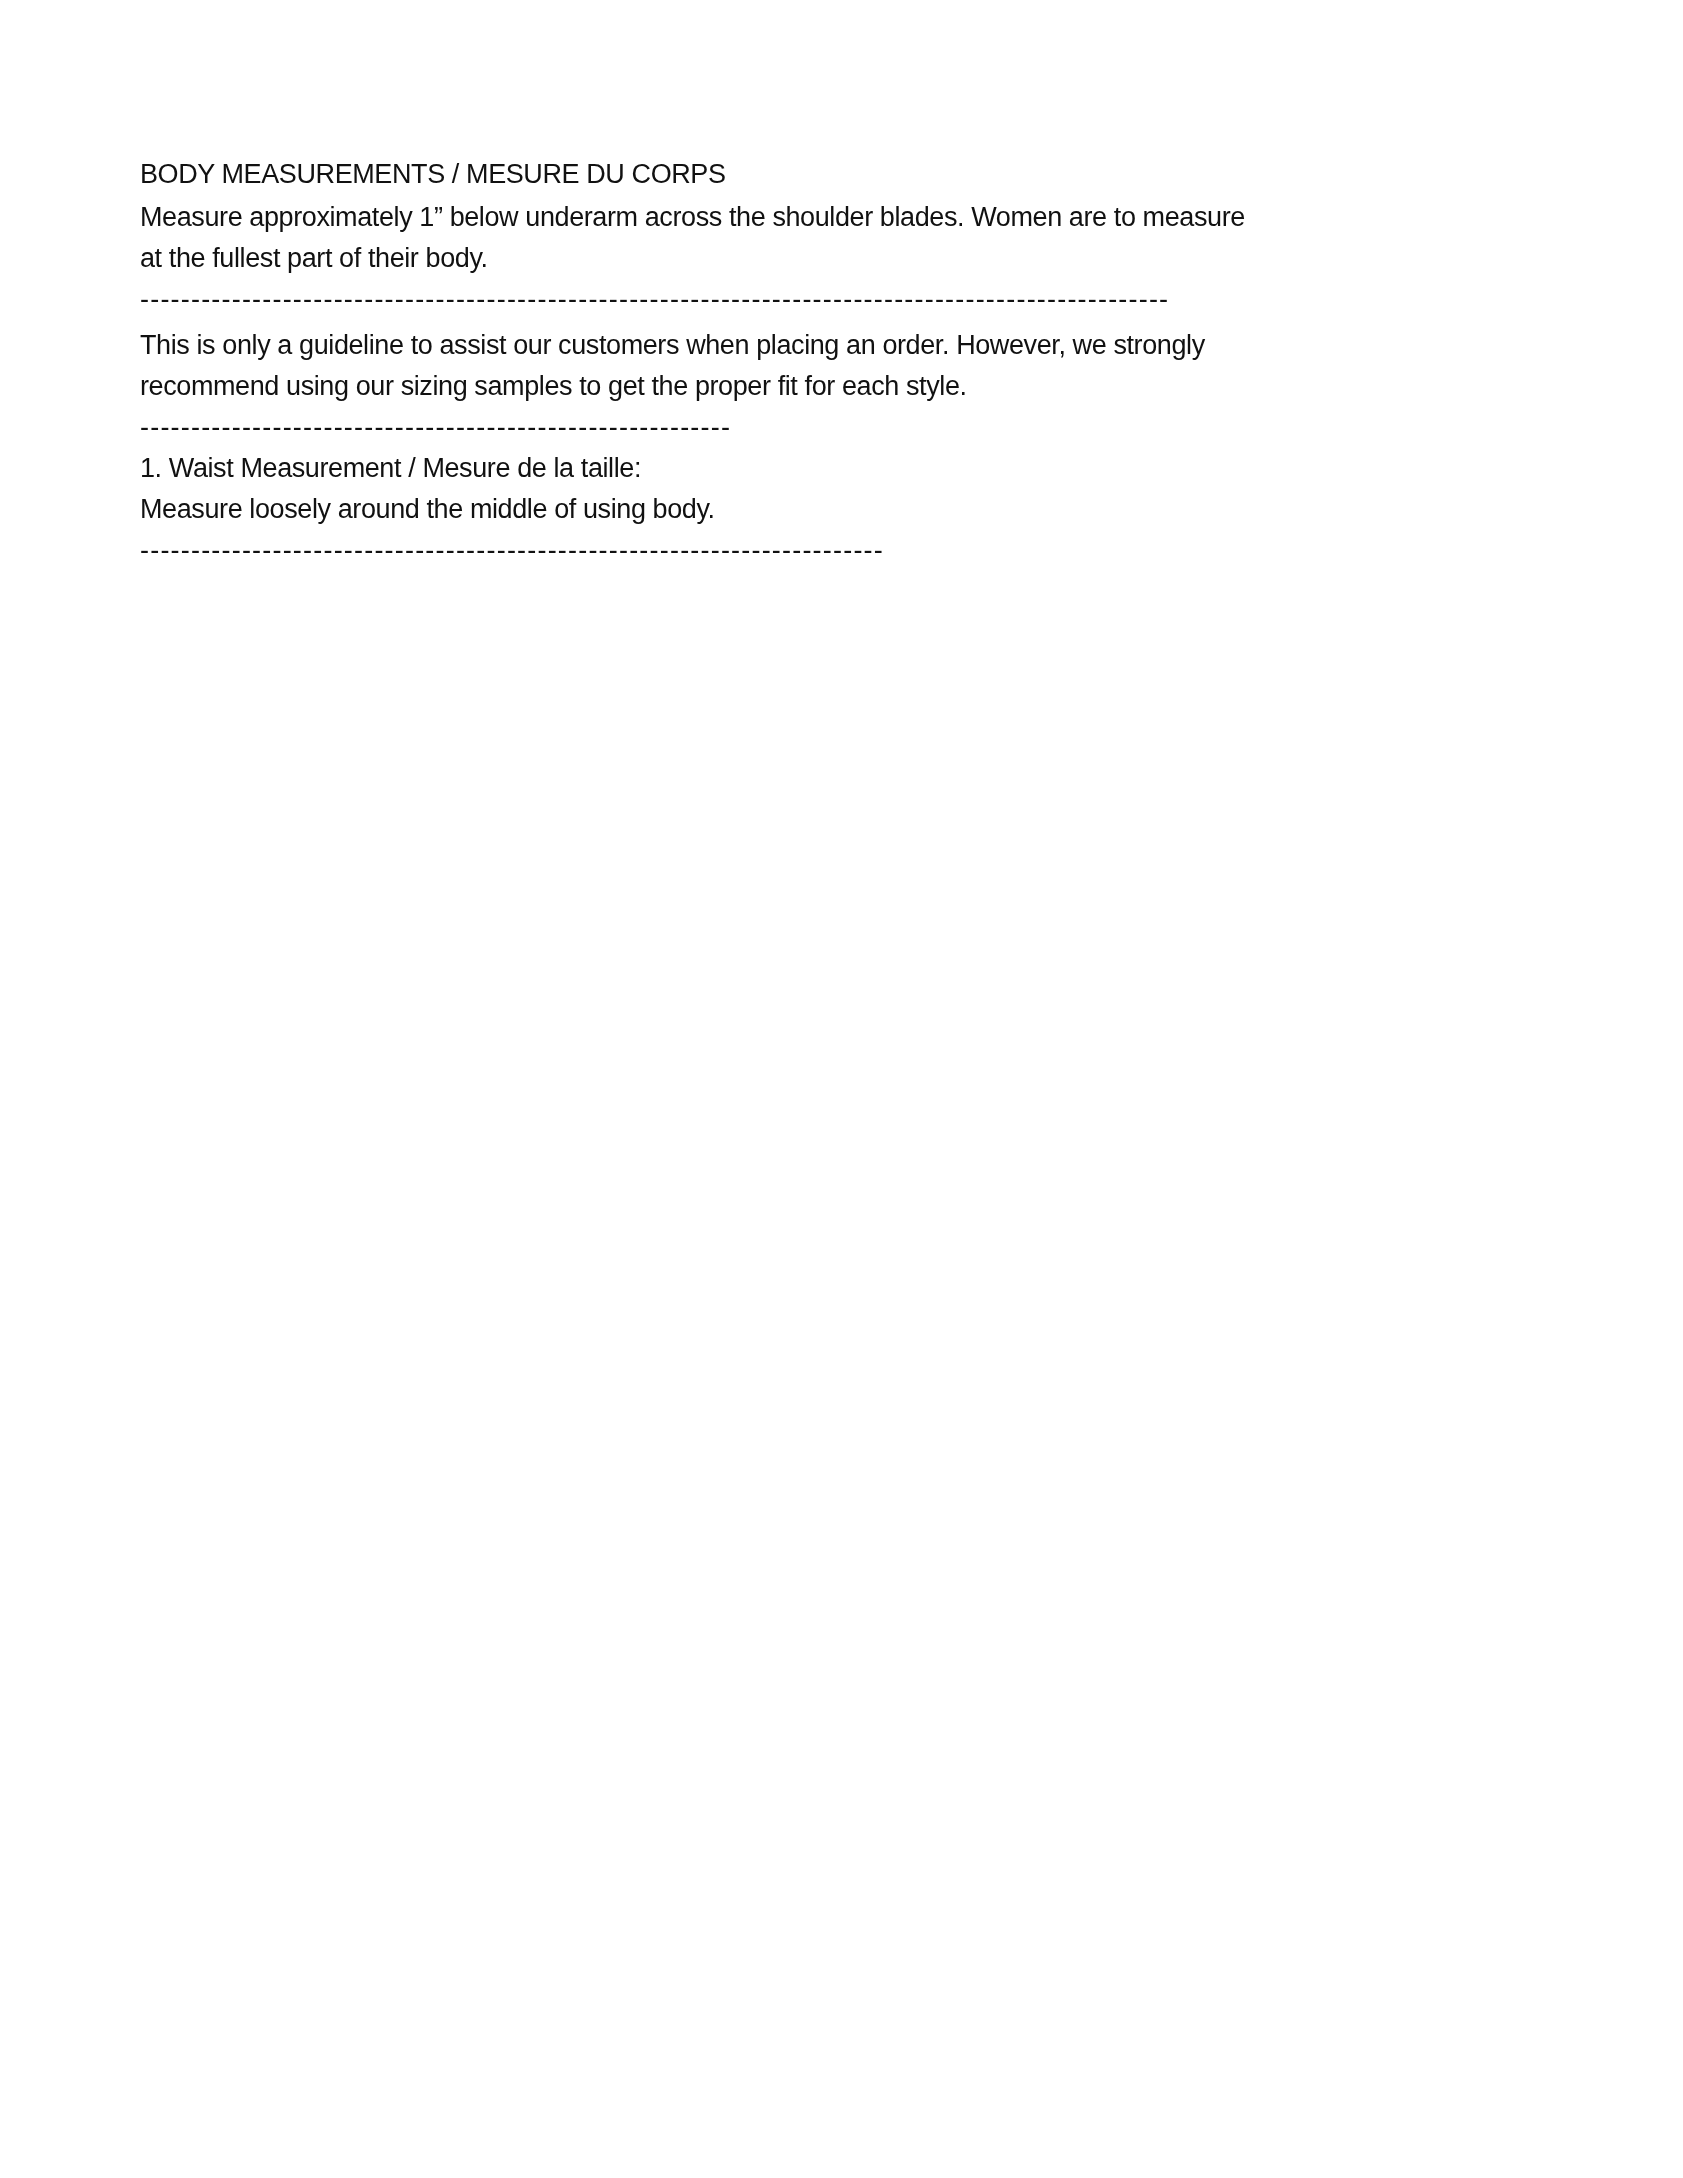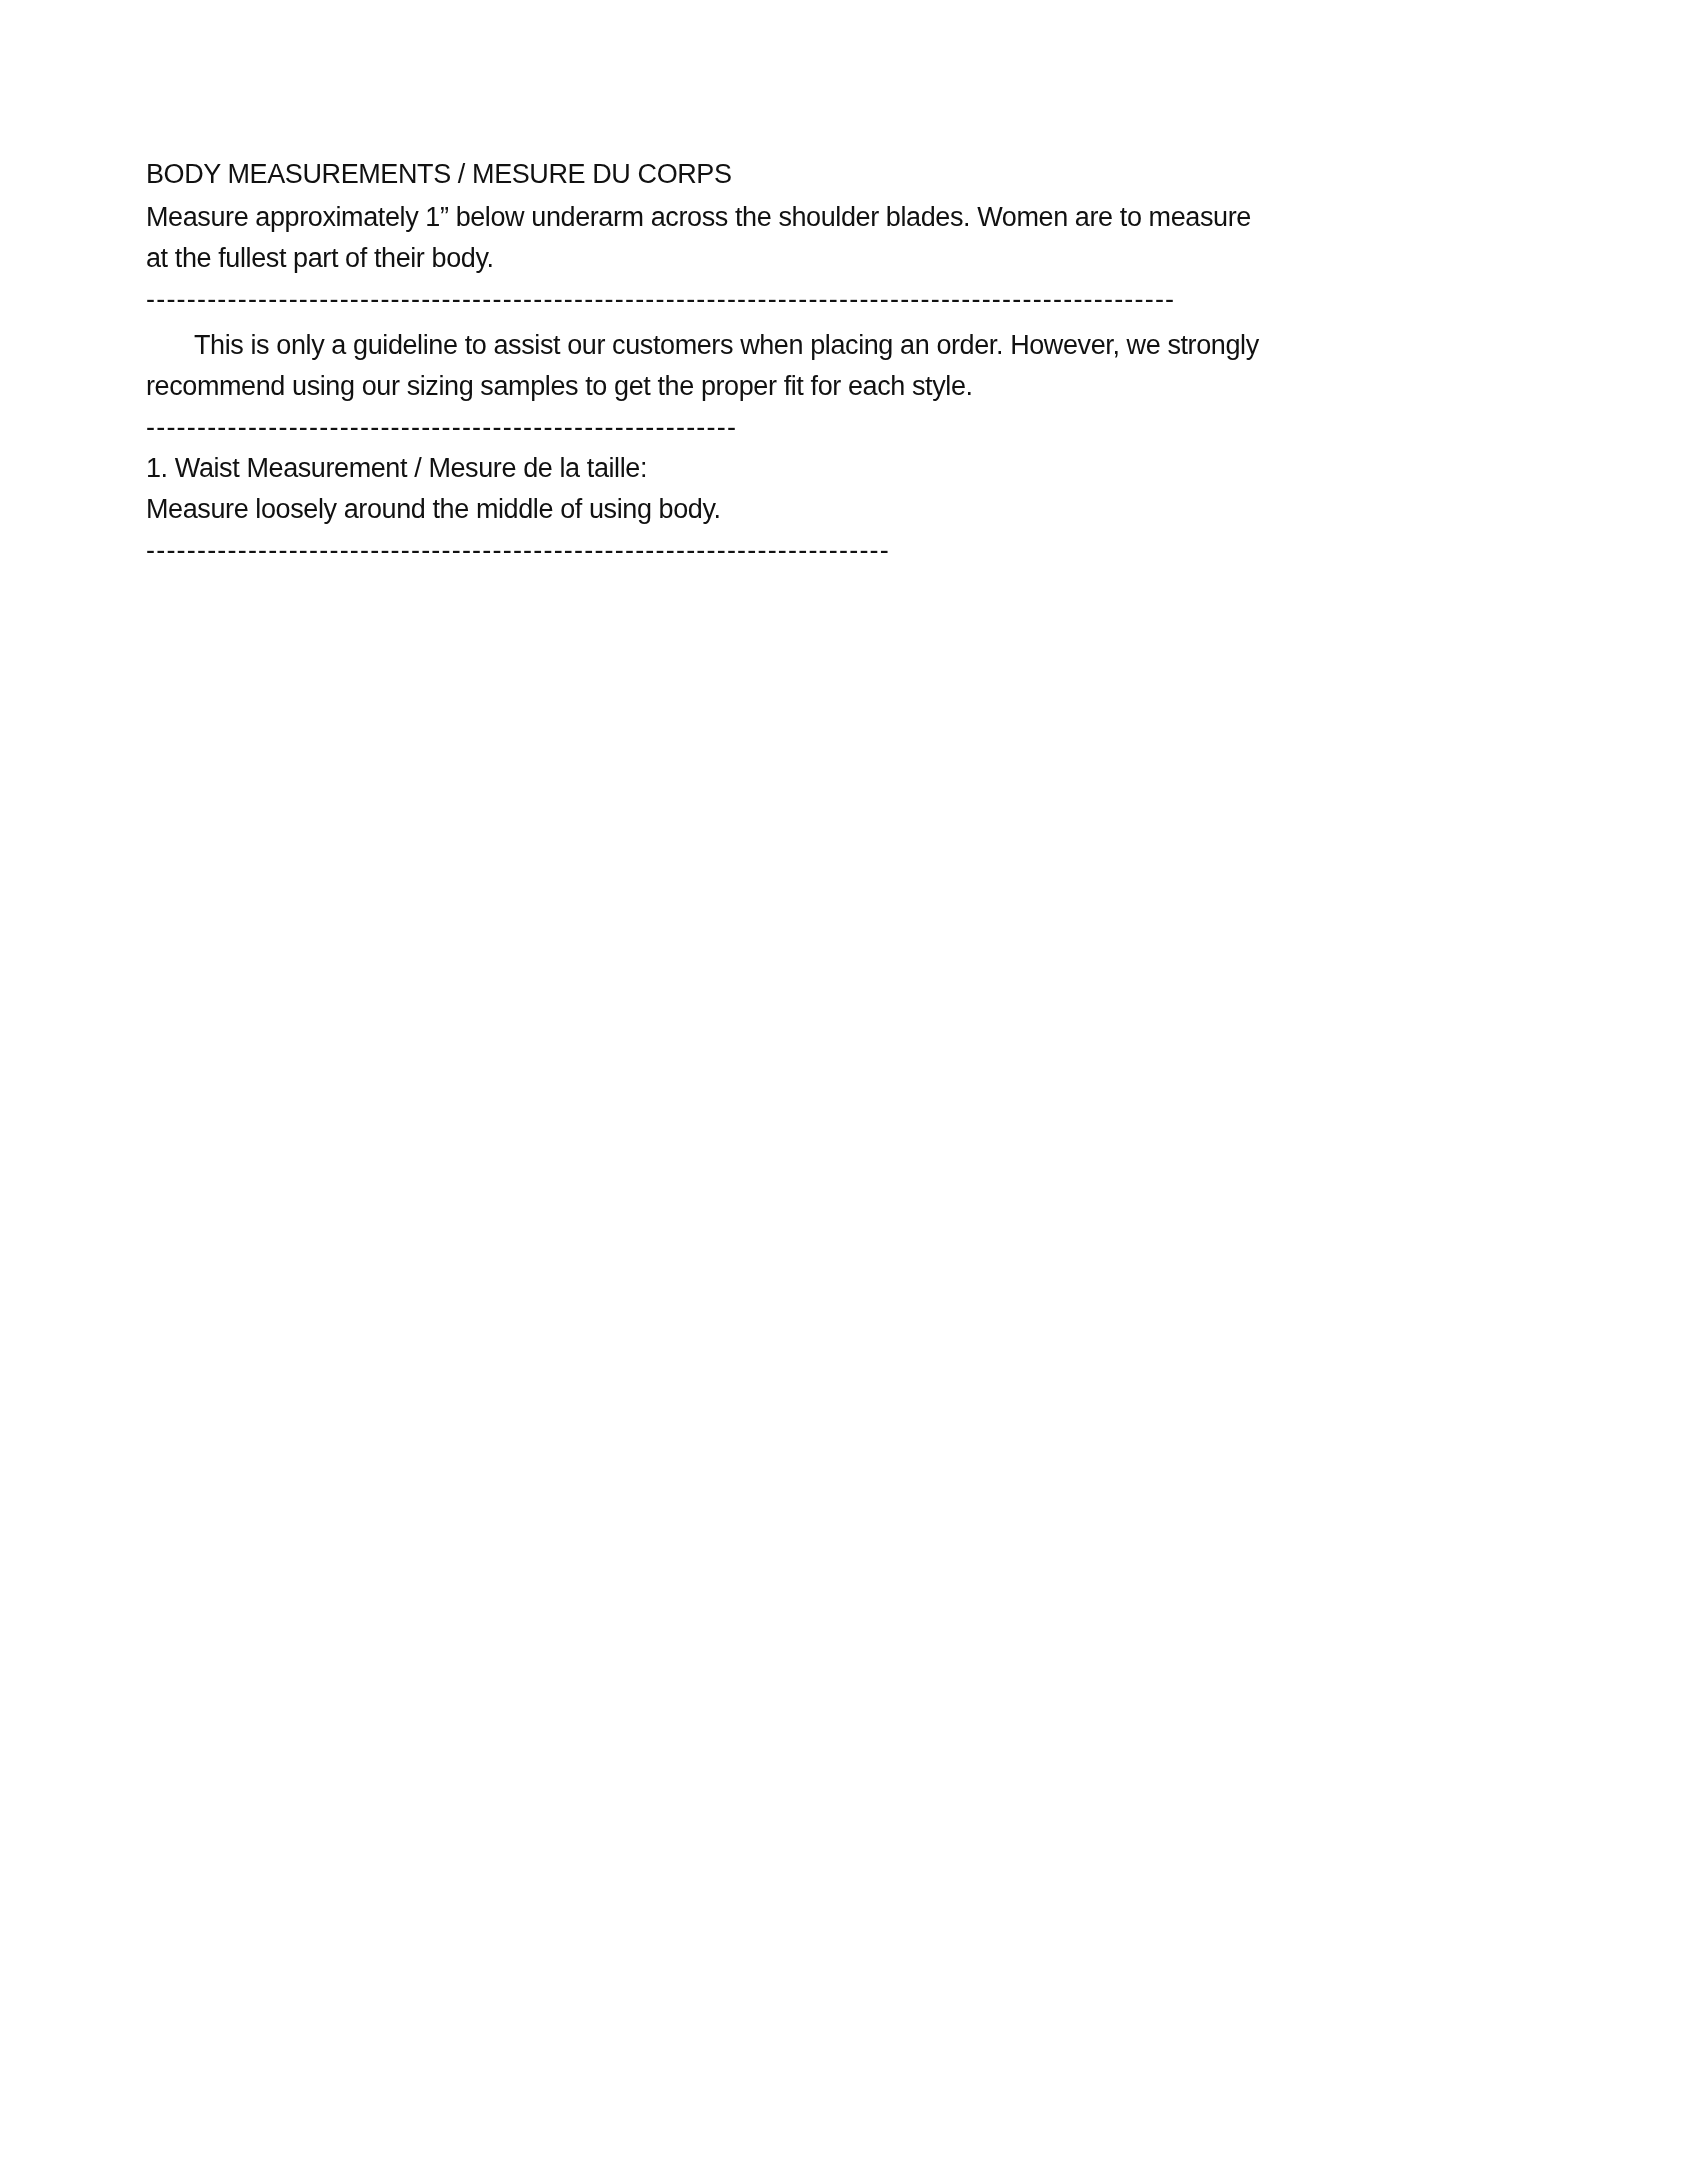--- a/index.html
+++ b/index.html
@@ -12,37 +12,37 @@
   }
   .page {
     position: relative;
     width: 1683px;
     height: 2178px;
     background: #ffffff;
     overflow: hidden;
   }
   .content {
     position: absolute;
-    left: 146px;
+    left: 140px;
     top: 154px;
     width: 1386px;
     font-family: "Liberation Sans", "DejaVu Sans", sans-serif;
     font-size: 27px;
     line-height: 41px;
     color: #111111;
     letter-spacing: -0.4px;
   }
   .line {
     height: 41px;
     white-space: pre;
     overflow: visible;
   }
   
   .sp-sm { margin-top: 2px; }
-  .sp-md { margin-top: 5px; margin-left: 48px; }
+  .sp-md { margin-top: 5px; }
   .sep {
     letter-spacing: 1.2px;
     color: #111111;
   }
 </style>
 </head>
 <body>
 
 <div class="page">
   <div class="content">

